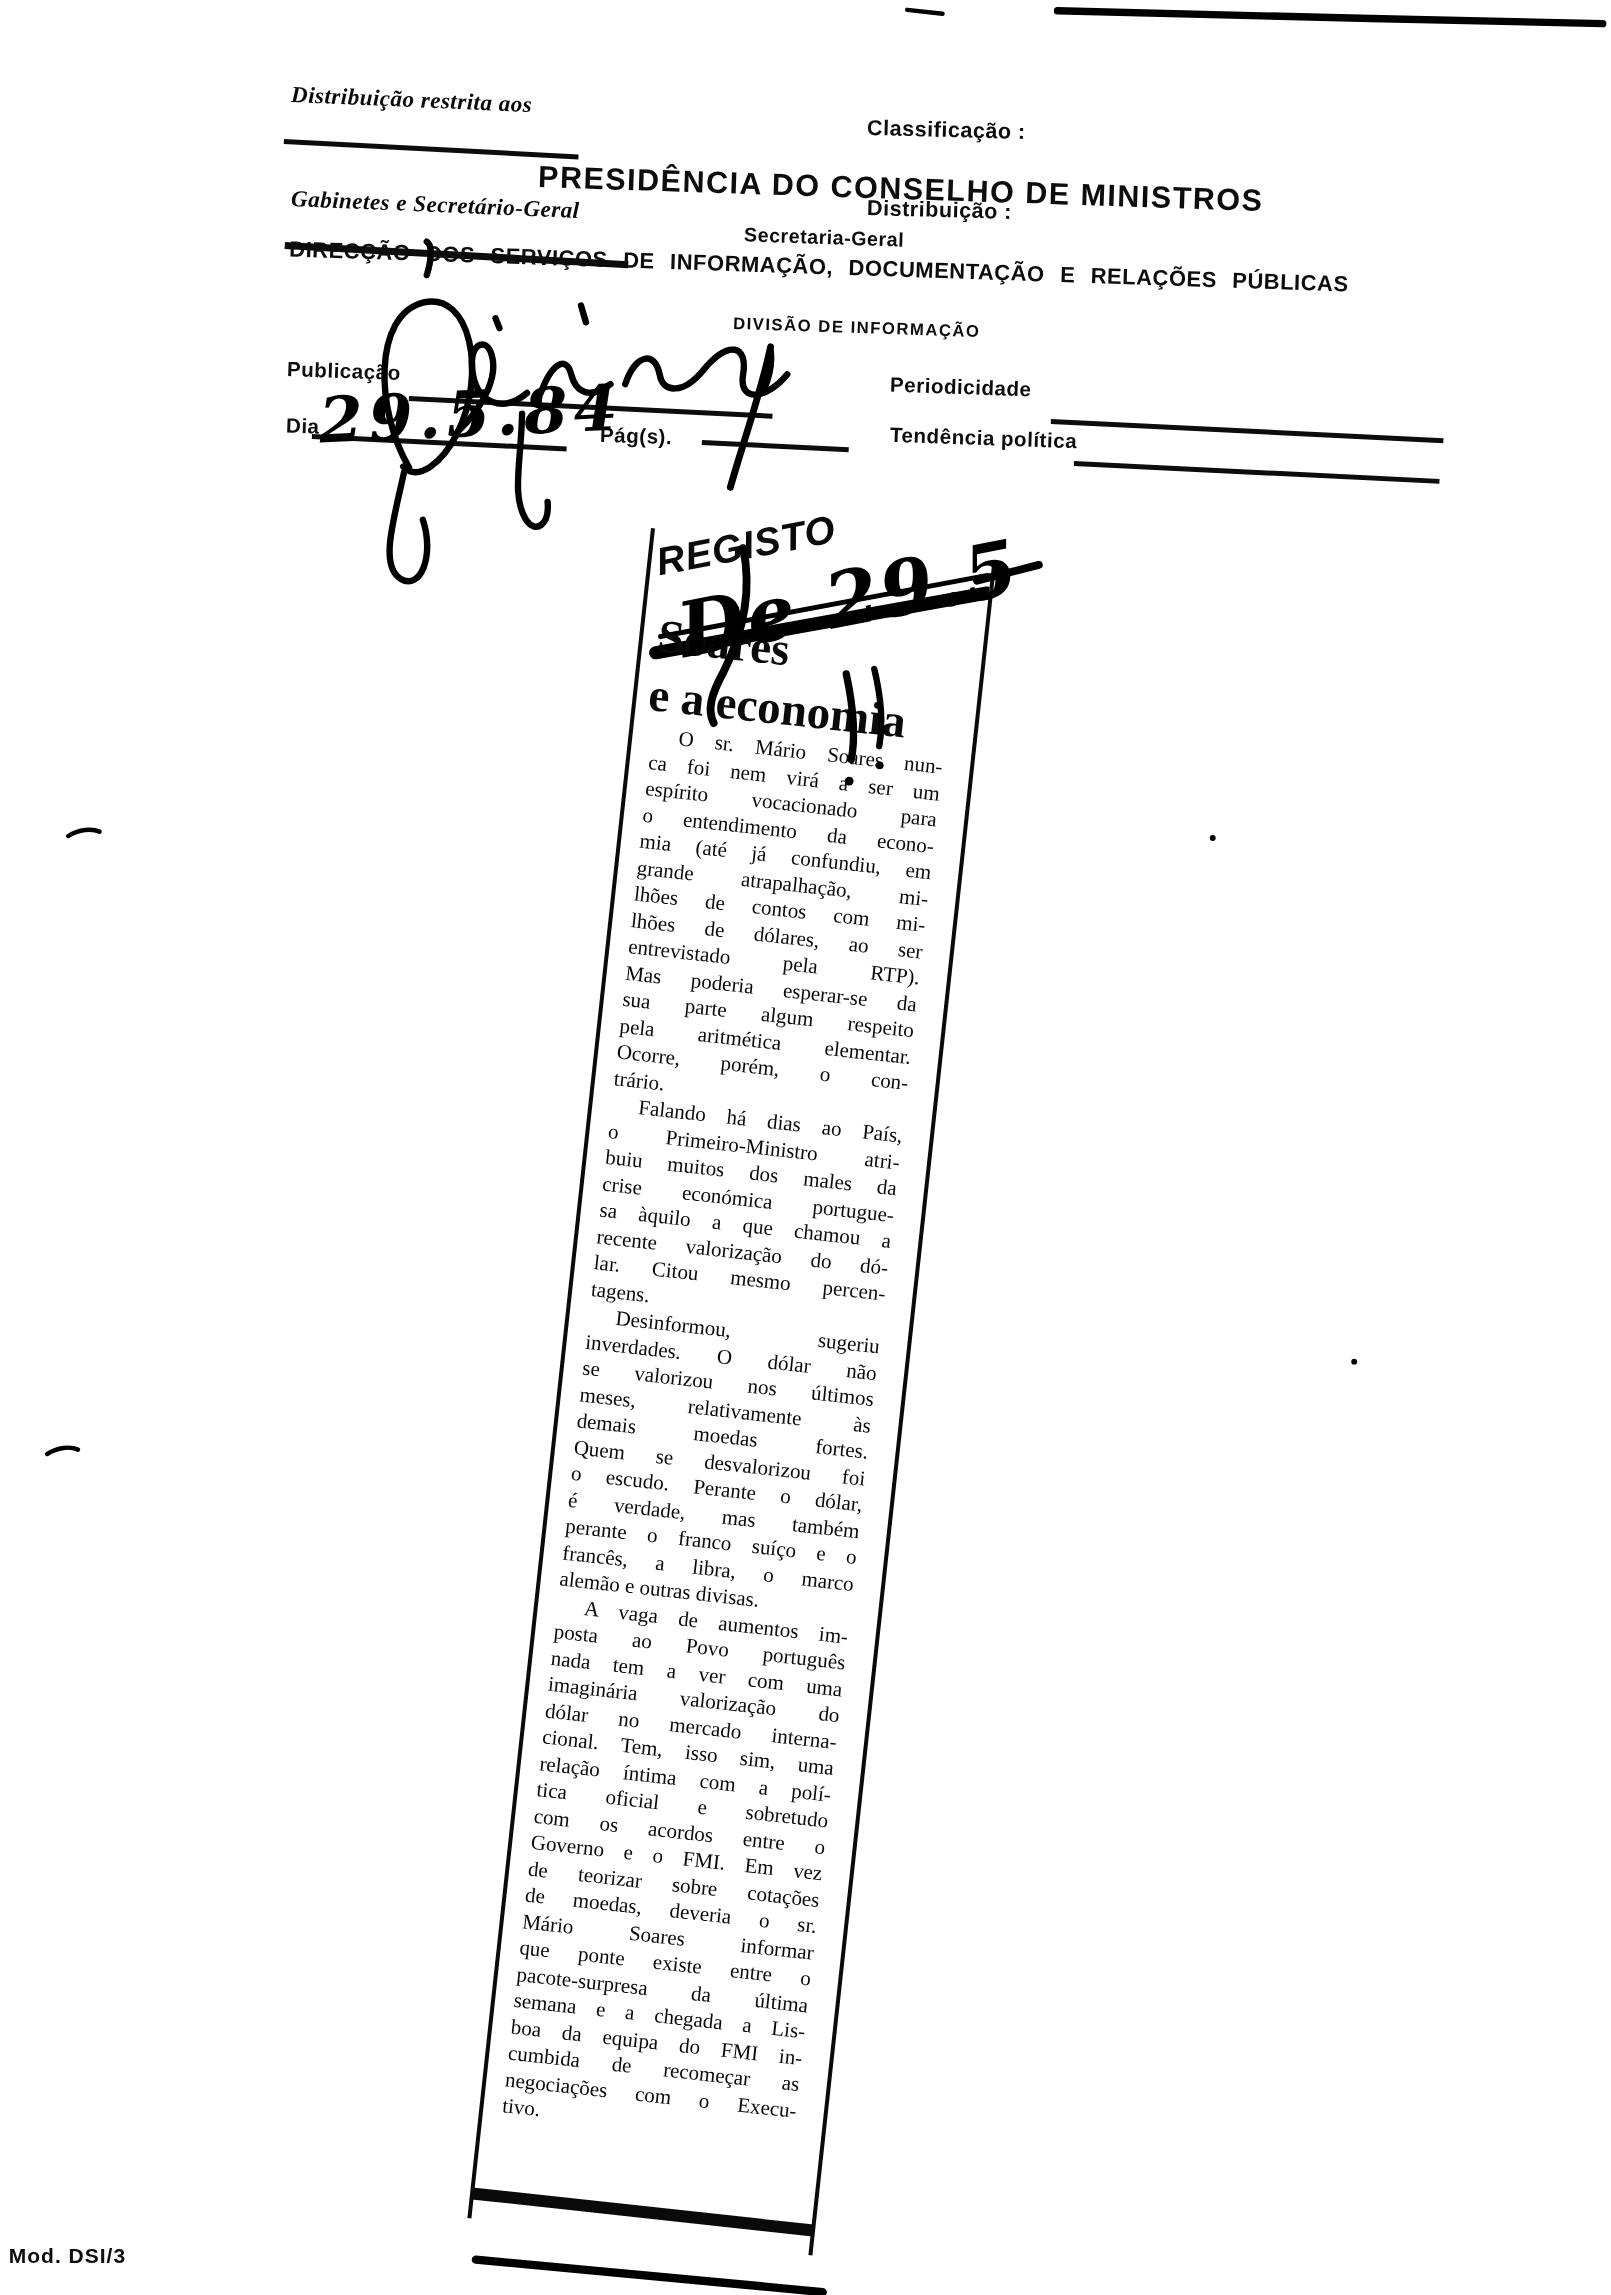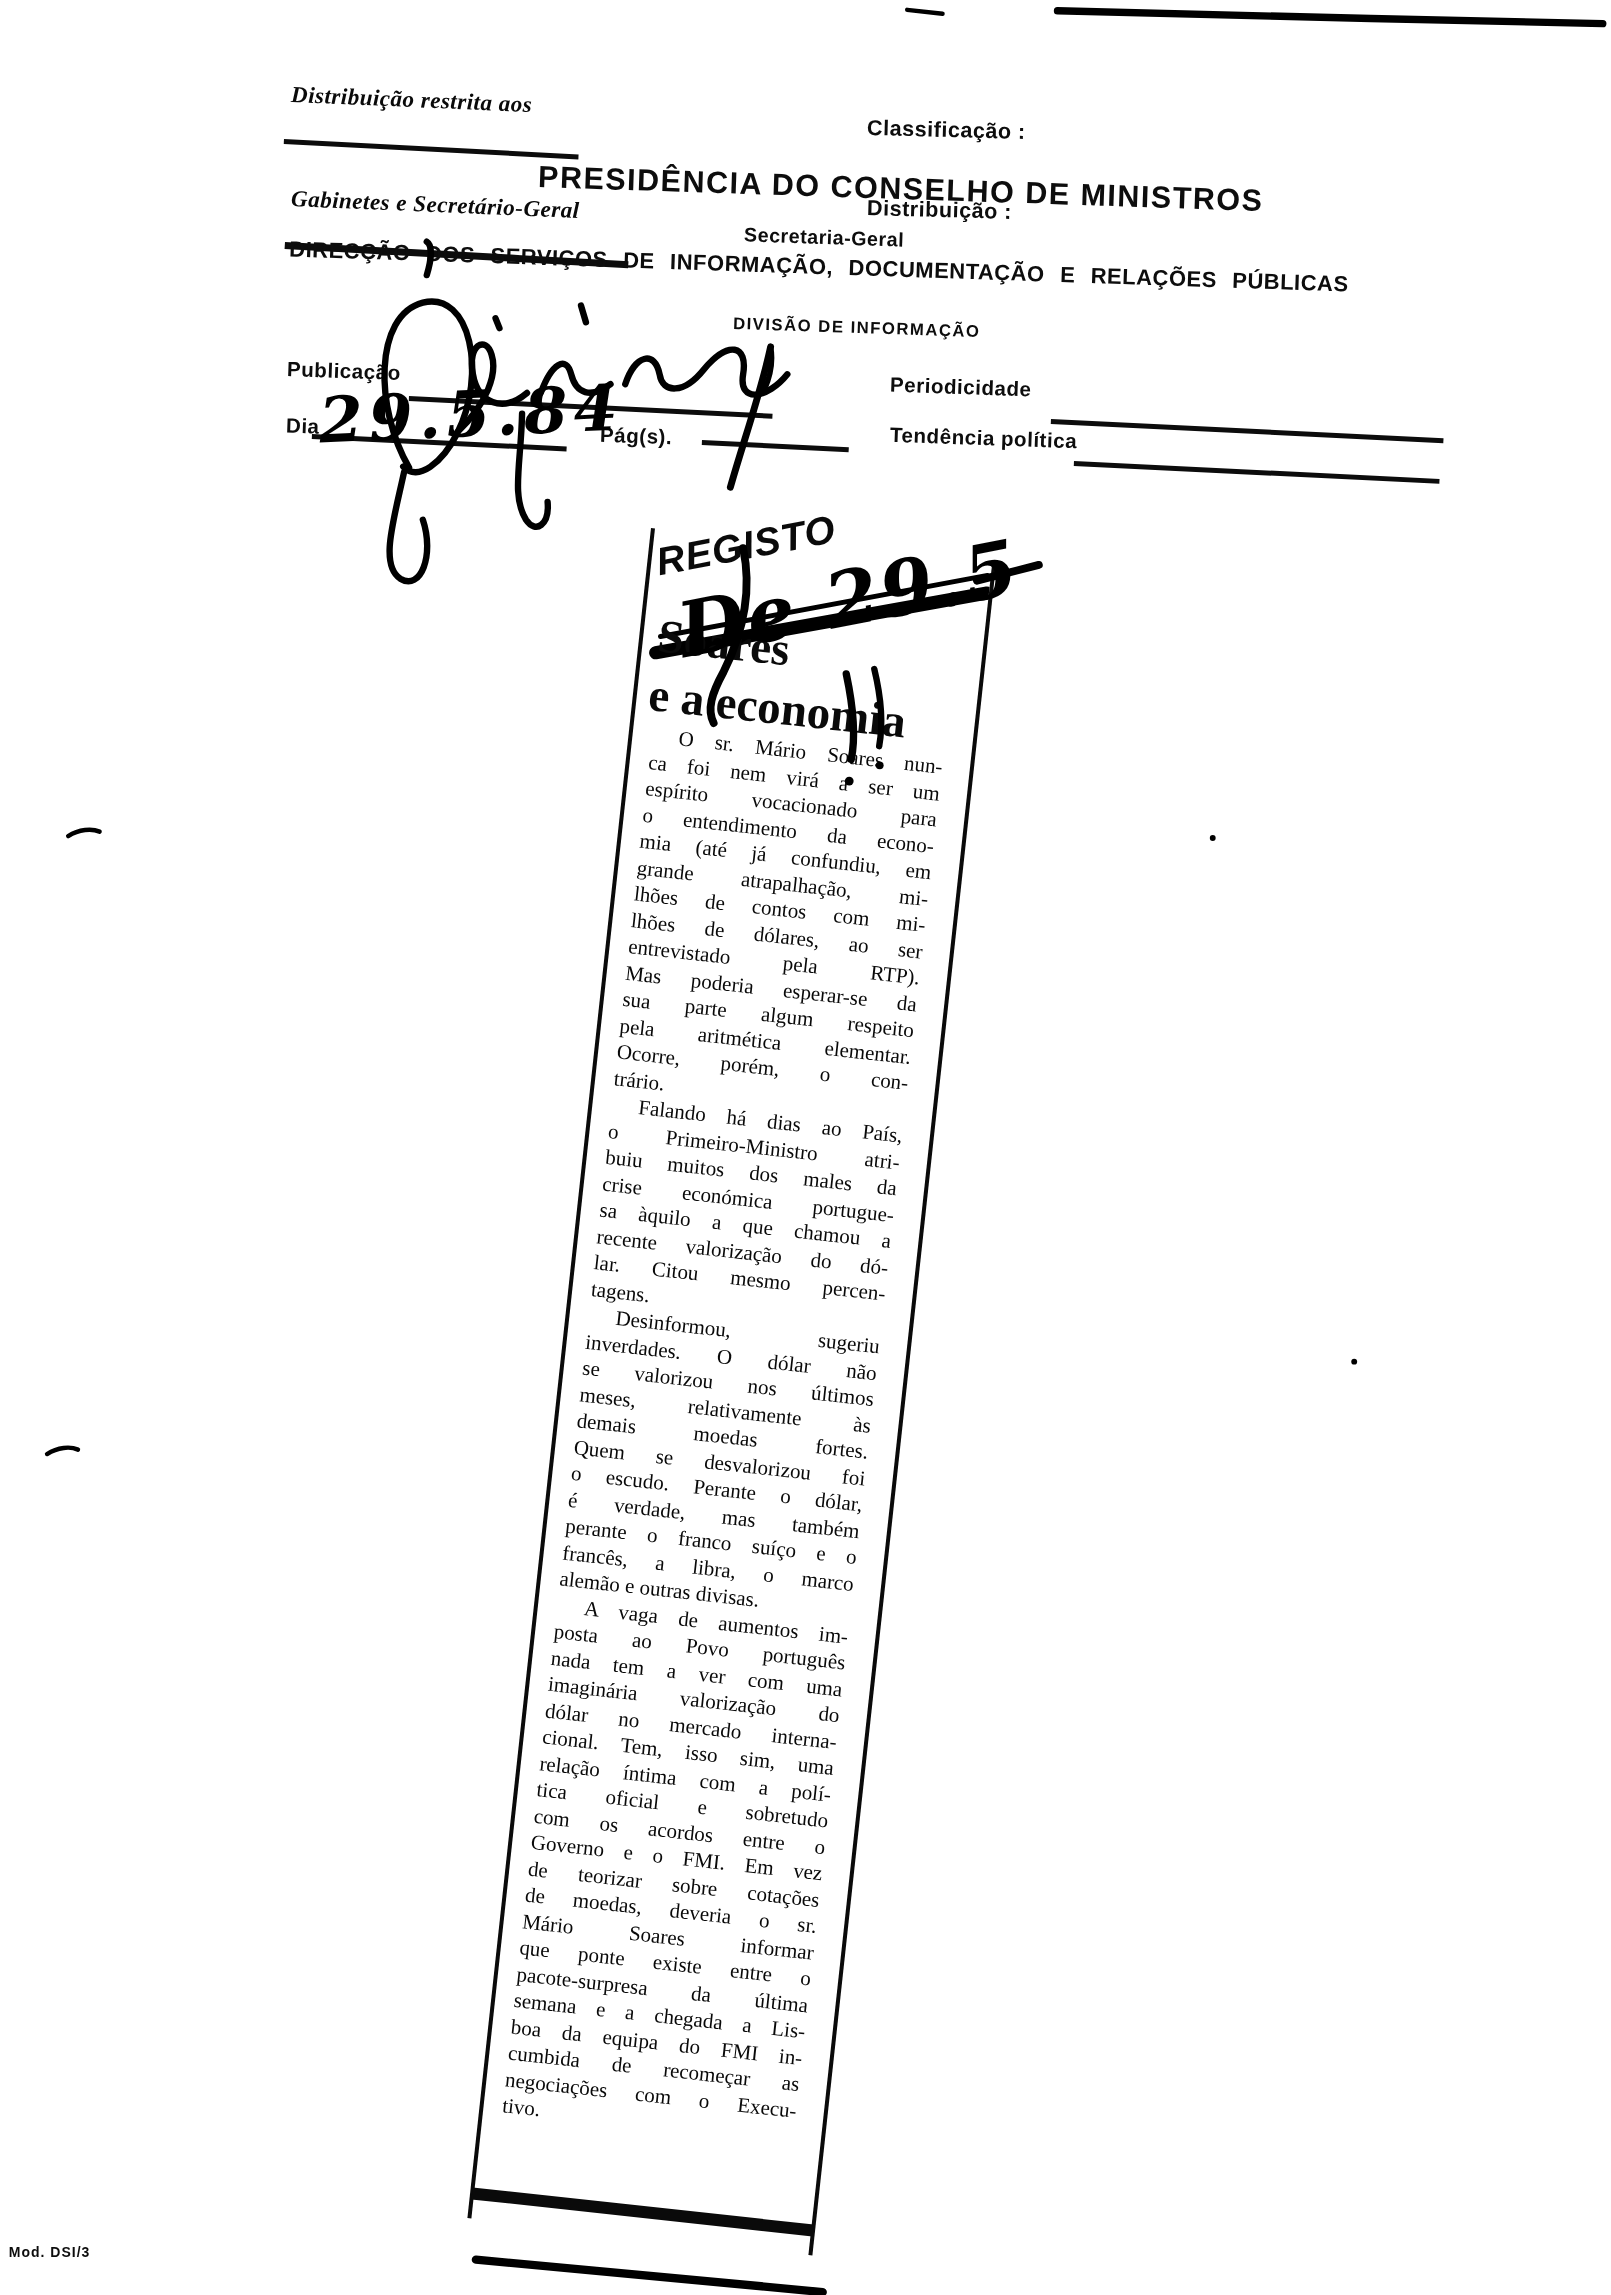--- a/index.html
+++ b/index.html
@@ -27,21 +27,21 @@
            transform-origin:0 100%;letter-spacing:1px;}
   .headline{font-family:"Liberation Serif",serif;font-weight:bold;font-size:47px;
             line-height:1;white-space:nowrap;}
   #article-body{left:18.7px;top:193px;width:293px;font-family:"Liberation Serif",serif;
                 font-size:21px;line-height:26.5px;color:#090909;}
   .art-line{text-align:justify;text-align-last:justify;white-space:nowrap;}
   .art-line.last{text-align-last:left;}
   .art-line.indent{text-indent:27.5px;}
   #clip-bottom-bar{left:-2px;top:1669px;width:343px;height:11.8px;background:#0a0a0a;}
   .ink{stroke:#000;fill:none;stroke-linecap:round;}
-  #mod{font-size:14px;letter-spacing:1px;}
+  #mod{font-size:21px;letter-spacing:1px;}
 </style>
 </head>
 <body>
 
 <div id="canvas">
 
   <svg class="abs" style="left:0;top:0;width:1612px;height:2295px;" viewBox="0 0 3280 4672">
     <path class="ink" d="M 1846 20 L 1918 28" stroke-width="9"></path>
     <path class="ink" d="M 2152 22 C 2500 32, 2900 40, 3262 48" stroke-width="15"></path>
     <path class="ink" d="M 138 1702 C 160 1688, 186 1686, 202 1693" stroke-width="9"></path>

